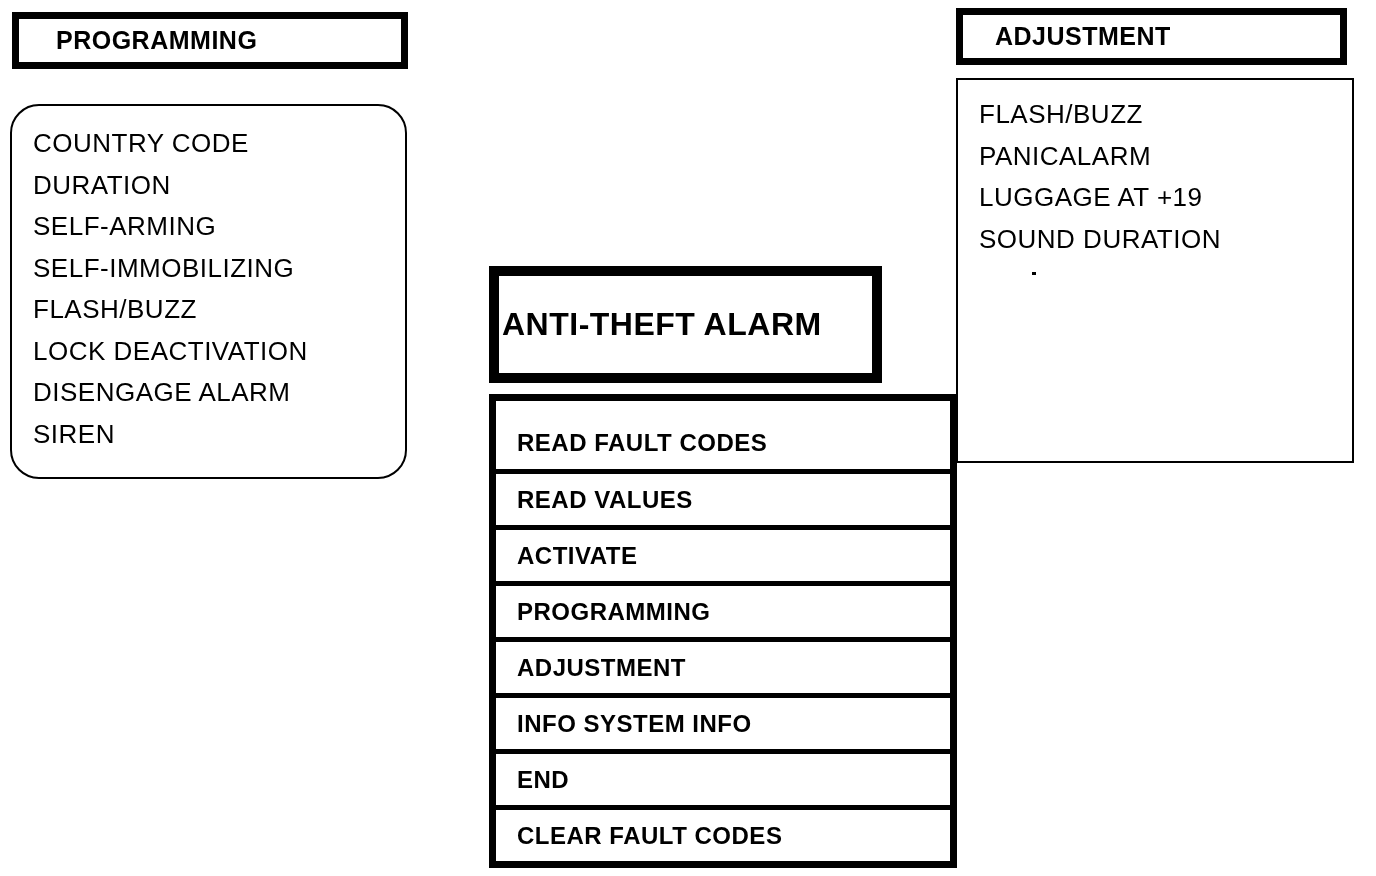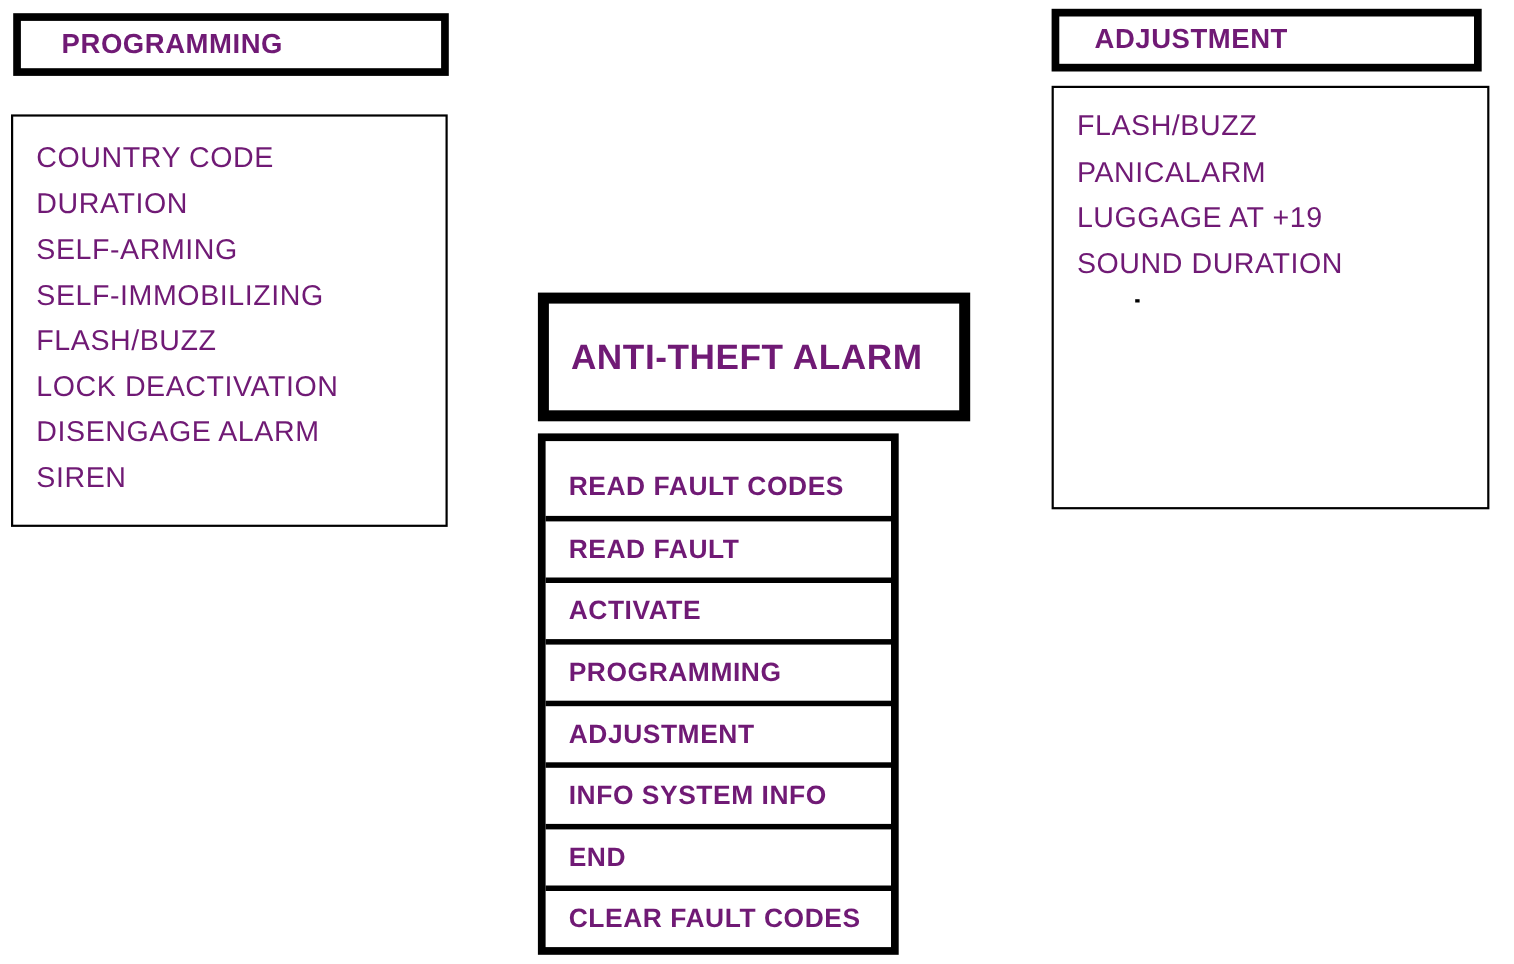--- a/index.html
+++ b/index.html
@@ -3,21 +3,21 @@
 <meta charset="utf-8">
 <style>
   * { margin: 0; padding: 0; box-sizing: border-box; }
   html, body { background: #ffffff; }
   .canvas {
     position: relative;
     width: 1376px;
     height: 876px;
     background: #ffffff;
     font-family: "Liberation Sans", sans-serif;
-    color: #701a75;
+    color: #000000;
     overflow: hidden;
   }
 
   
   .header-box {
     position: absolute;
     border: 7px solid #000000;
     background: #ffffff;
     display: flex;
     align-items: center;
@@ -38,44 +38,44 @@
     left: 489px; top: 266px; width: 393px; height: 117px;
     border: 10px solid #000000;
     background: #ffffff;
     display: flex;
     align-items: center;
   }
   #main-title-box .title-label {
     font-weight: bold;
     font-size: 32px;
     letter-spacing: 0.5px;
-    padding-left: 20px;
+    padding-left: 3px;
     white-space: nowrap;
   }
 
   
   .list-box {
     position: absolute;
     border: 2px solid #000000;
     background: #ffffff;
   }
-  #prog-list { left: 10px; top: 104px; width: 397px; height: 375px; padding: 17px 4px 0 21px; }
+  #prog-list { left: 10px; top: 104px; width: 397px; height: 375px; padding: 17px 4px 0 21px; border-radius: 29px; }
   #adj-list  { left: 956px; top: 78px; width: 398px; height: 385px; padding: 14px 0 0 21px; }
   .list-item {
     font-size: 26px;
     font-weight: 500;
     line-height: 41.5px;
     letter-spacing: 0.5px;
     white-space: nowrap;
   }
 
   
   #main-menu-box {
     position: absolute;
-    left: 489px; top: 394px; width: 328px; height: 474px;
+    left: 489px; top: 394px; width: 468px; height: 474px;
     border: 7px solid #000000;
     background: #ffffff;
     display: flex;
     flex-direction: column;
   }
   .menu-row {
     height: 56px;
     border-top: 5px solid #000000;
     display: flex;
     align-items: center;
@@ -118,21 +118,21 @@
     <div class="list-item">DISENGAGE ALARM</div>
     <div class="list-item">SIREN</div>
   </section>
 
   <section id="main-title-box">
     <span class="title-label">ANTI-THEFT ALARM</span>
   </section>
 
   <section id="main-menu-box">
     <div class="menu-row first">READ FAULT CODES</div>
-    <div class="menu-row">READ FAULT</div>
+    <div class="menu-row">READ VALUES</div>
     <div class="menu-row">ACTIVATE</div>
     <div class="menu-row">PROGRAMMING</div>
     <div class="menu-row">ADJUSTMENT</div>
     <div class="menu-row">INFO SYSTEM INFO</div>
     <div class="menu-row">END</div>
     <div class="menu-row">CLEAR FAULT CODES</div>
   </section>
 
   <section class="header-box" id="adj-header">
     <span class="hdr-label">ADJUSTMENT</span>

